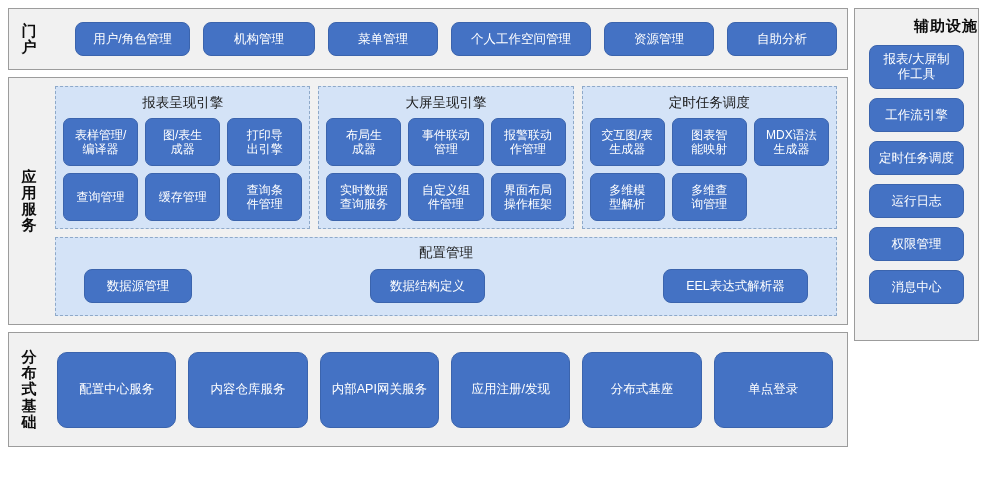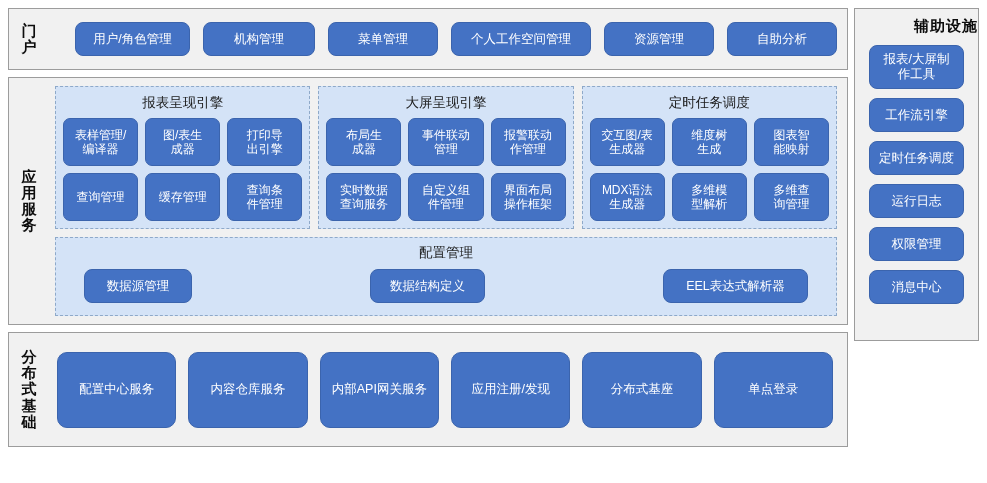--- a/index.html
+++ b/index.html
@@ -303,22 +303,20 @@
               <div class="btn">界面布局
 操作框架</div>
             </div>
           </div>
 
           <div class="engine-panel p2">
             <div class="engine-title">定时任务调度</div>
             <div class="engine-grid">
               <div class="btn">交互图/表
 生成器</div>
-              <div class="btn">维度树
-生成</div>
               <div class="btn">图表智
 能映射</div>
               <div class="btn">MDX语法
 生成器</div>
               <div class="btn">多维模
 型解析</div>
               <div class="btn">多维查
 询管理</div>
             </div>
           </div>

